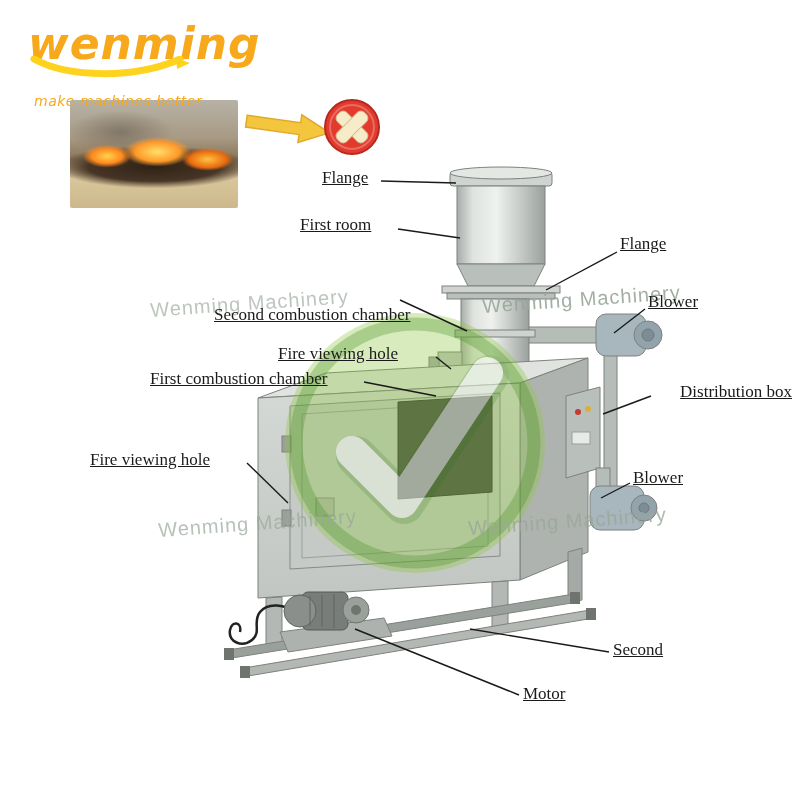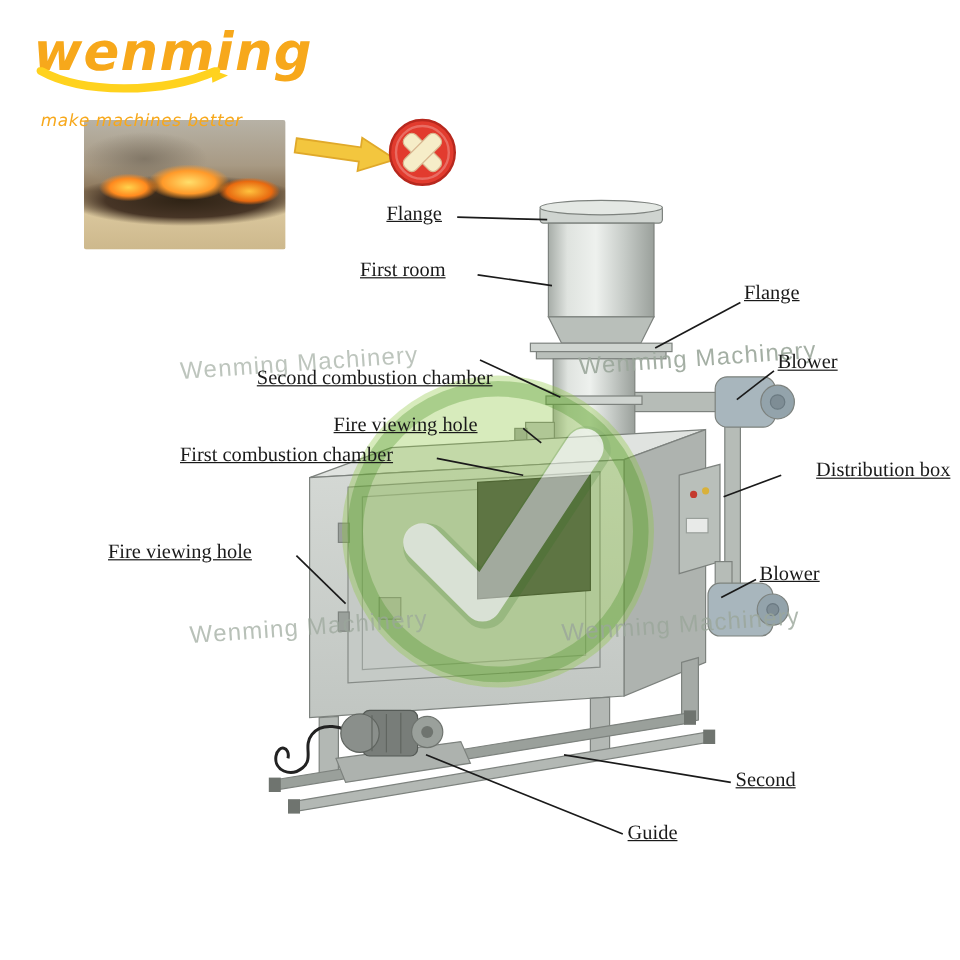--- a/index.html
+++ b/index.html
@@ -230,15 +230,15 @@
   <div class="part-label" style="left:300px;top:215px;">First room</div>
   <div class="part-label" style="left:620px;top:234px;">Flange</div>
   <div class="part-label" style="left:180px;top:305px;margin-left:34px;">Second combustion chamber</div>
   <div class="part-label" style="left:648px;top:292px;">Blower</div>
   <div class="part-label" style="left:278px;top:344px;">Fire viewing hole</div>
   <div class="part-label" style="right:8px;top:382px;">Distribution box</div>
   <div class="part-label" style="left:150px;top:369px;">First combustion chamber</div>
   <div class="part-label" style="left:90px;top:450px;">Fire viewing hole</div>
   <div class="part-label" style="left:633px;top:468px;">Blower</div>
   <div class="part-label" style="left:613px;top:640px;">Second</div>
-  <div class="part-label" style="left:523px;top:684px;">Guide</div>
+  <div class="part-label" style="left:523px;top:684px;">Motor</div>
 
 </div>
 
 </body></html>

